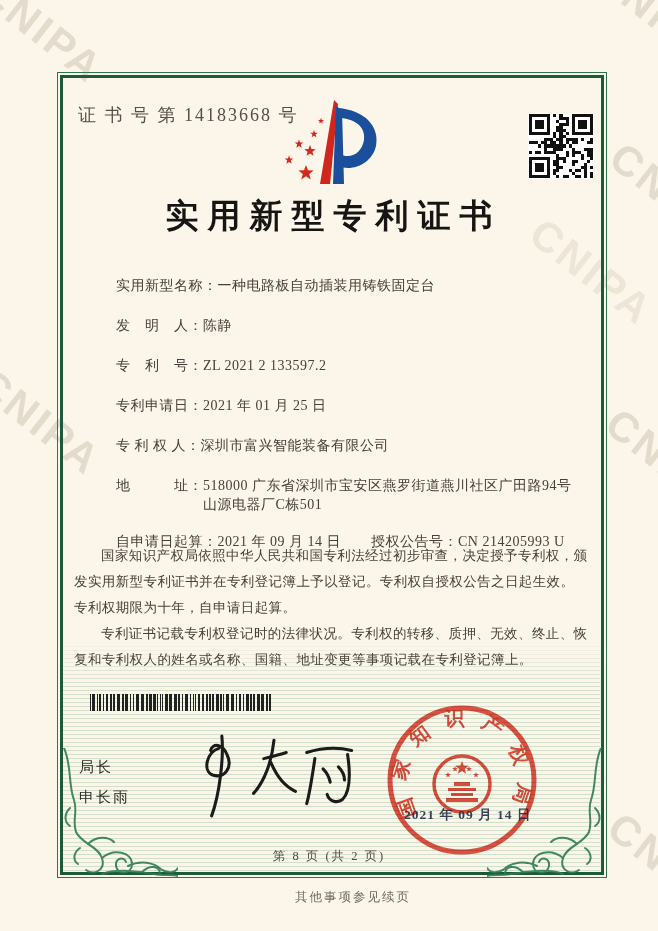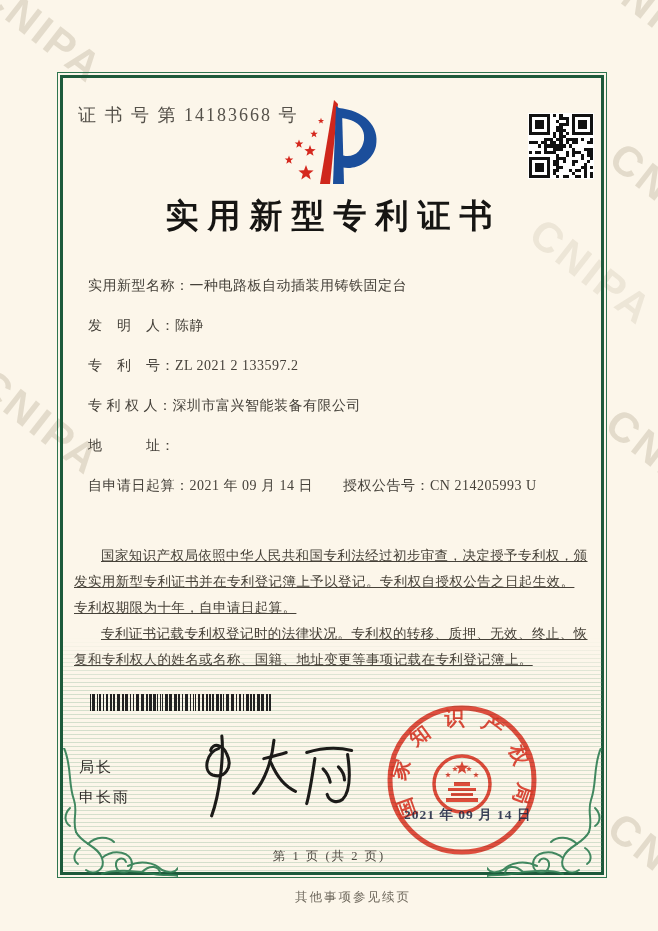--- a/index.html
+++ b/index.html
@@ -35,28 +35,28 @@
   .cert-no{
     position:absolute;left:78px;top:103px;font-size:18px;letter-spacing:2px;color:#55514a;
   }
   .logo{position:absolute;left:272px;top:94px;width:112px;height:96px;}
   .qr{position:absolute;left:528px;top:113px;width:64px;height:64px;background:#fff;padding:1px;}
   .title{
     position:absolute;left:0;top:194px;width:100%;text-align:center;
     font-size:33px;font-weight:700;color:#161513;letter-spacing:9px;text-indent:9px;
   }
   .fields{position:absolute;left:88px;top:276px;width:492px;font-size:14px;}
-  .field{display:flex;min-height:22px;margin-bottom:18px;line-height:19px;letter-spacing:.5px;}
+  .field{display:flex;min-height:22px;margin-bottom:18px;line-height:19px;letter-spacing:.5px;margin-left:28px;}
   .field-label{flex:none;white-space:pre;}
   .field-value{flex:1;}
   .grant-row{display:flex;}
   .grant-row .pair2{margin-left:30px;display:flex;}
   .paragraphs{
     position:absolute;left:74px;top:543px;width:514px;
-    font-size:13.5px;line-height:26px;color:#474239;letter-spacing:.4px;text-decoration:underline;
+    font-size:13.5px;line-height:26px;color:#474239;letter-spacing:.4px;
   }
   .paragraphs p{margin:0;text-indent:2em;}
   .barcode{position:absolute;left:90px;top:694px;width:186px;height:17px;}
   .sig-labels{position:absolute;left:79px;top:752px;font-size:15px;color:#2e2c28;line-height:30px;letter-spacing:2px;}
   .signature{position:absolute;left:185px;top:730px;width:180px;height:92px;}
   .seal{position:absolute;left:382px;top:700px;width:160px;height:160px;mix-blend-mode:multiply;opacity:.92;}
   .seal-date{
     position:absolute;left:404px;top:806px;font-size:13.5px;font-weight:700;
     color:rgba(30,40,66,0.88);letter-spacing:1px;white-space:nowrap;
   }
@@ -268,25 +268,30 @@
     </div>
     <div class="field">
       <span class="field-label">发　明　人：</span>
       <span class="field-value">陈静</span>
     </div>
     <div class="field">
       <span class="field-label">专　利　号：</span>
       <span class="field-value">ZL 2021 2 133597.2</span>
     </div>
     <div class="field">
+      <span class="field-label">专利申请日：</span>
+      <span class="field-value">2021 年 01 月 25 日</span>
+    </div>
+    <div class="field">
       <span class="field-label">专 利 权 人：</span>
       <span class="field-value">深圳市富兴智能装备有限公司</span>
     </div>
     <div class="field">
       <span class="field-label">地　　　址：</span>
+      <span class="field-value">518000 广东省深圳市宝安区燕罗街道燕川社区广田路94号山源电器厂C栋501</span>
     </div>
     <div class="field grant-row">
       <span class="field-label">自申请日起算：</span>
       <span>2021 年 09 月 14 日</span>
       <span class="pair2">
         <span class="field-label">授权公告号：</span>
         <span>CN 214205993 U</span>
       </span>
     </div>
   </div>
@@ -387,16 +392,16 @@
         <polygon points="94.00,72.00 94.74,73.98 96.85,74.07 95.20,75.39 95.76,77.43 94.00,76.26 92.24,77.43 92.80,75.39 91.15,74.07 93.26,73.98"></polygon>
         <rect x="66" y="88" width="28" height="3"></rect>
         <rect x="69" y="93" width="22" height="3"></rect>
         <rect x="64" y="98" width="32" height="4"></rect>
         <rect x="72" y="82" width="16" height="4"></rect>
       </g>
     </g>
   </svg>
   <div class="seal-date">2021 年 09 月 14 日</div>
 
-  <div class="page-info">第 1 页 (共 2 页)</div>
+  <div class="page-info">第 8 页 (共 2 页)</div>
   <div class="continuation">其他事项参见续页</div>
 
 </div>
 
 </body></html>

